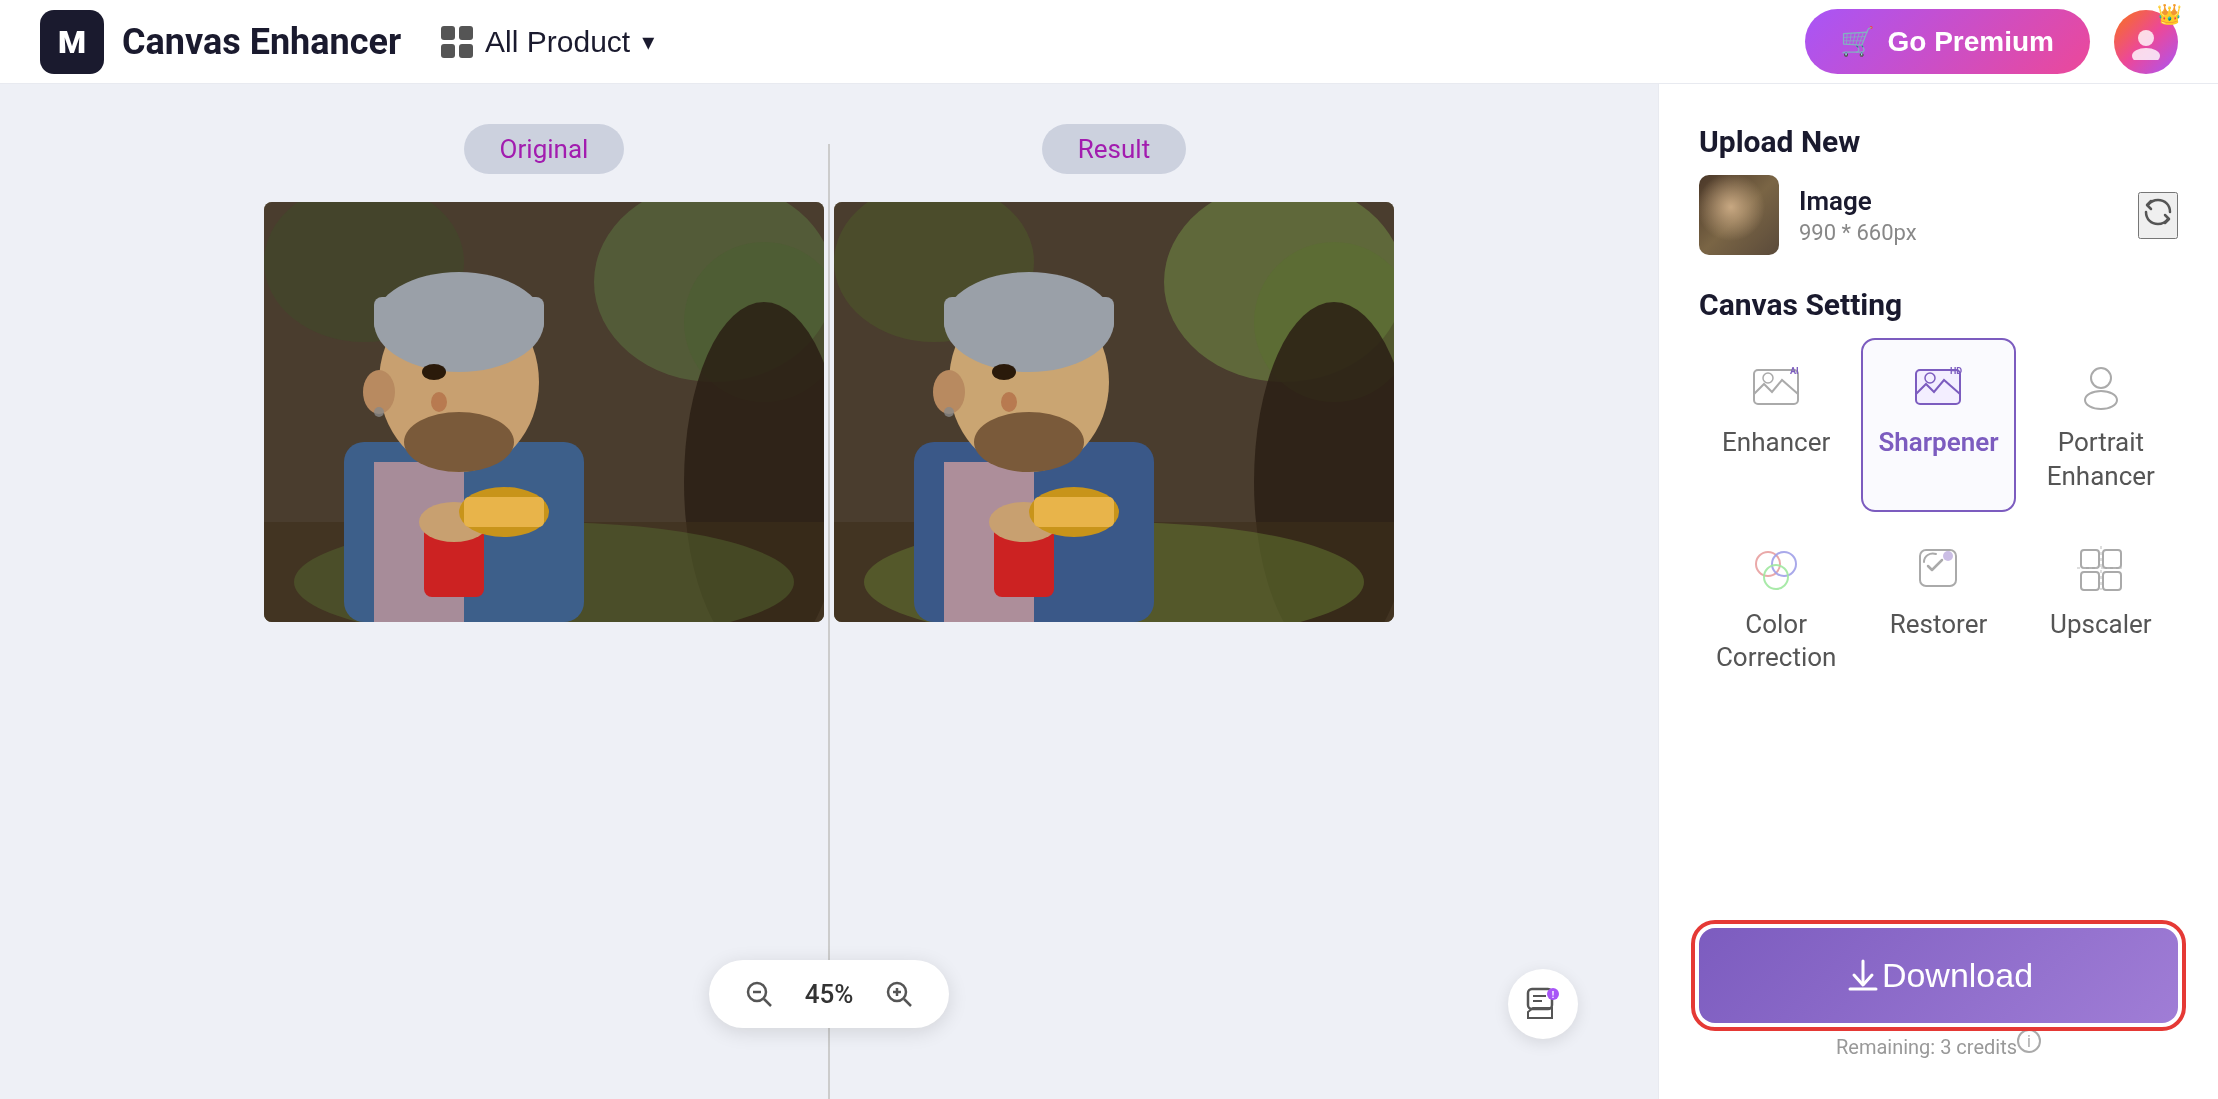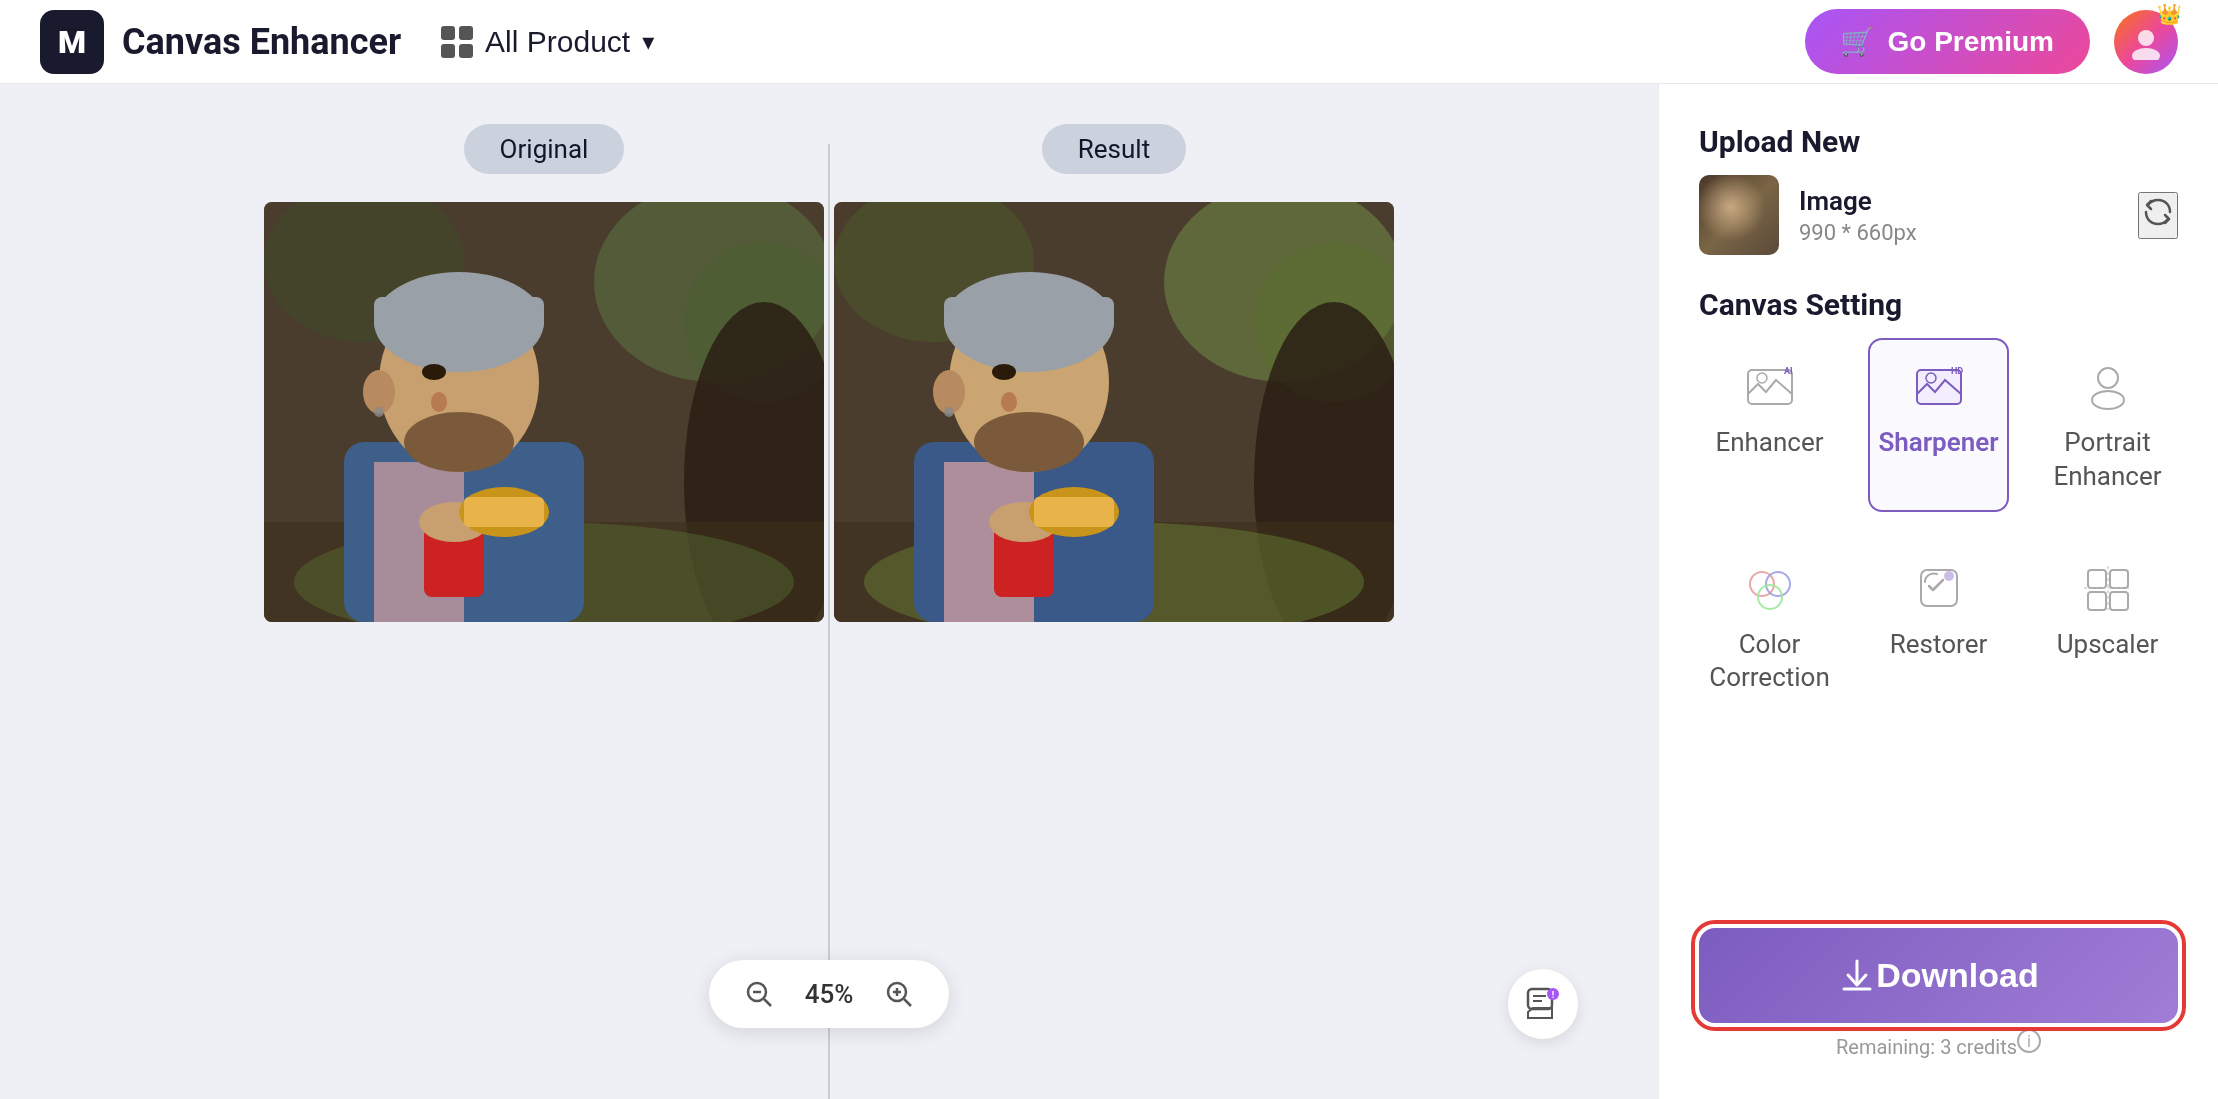--- a/index.html
+++ b/index.html
@@ -131,21 +131,21 @@
     .image-side {
       flex: 1;
       display: flex;
       flex-direction: column;
       align-items: center;
       position: relative;
     }
 
     .image-label-pill {
       background: rgba(200, 205, 220, 0.9);
-      color: #0f172a;
+      color: #a21caf;
       border-radius: 30px;
       padding: 10px 36px;
       font-size: 26px;
       margin-bottom: 28px;
     }
 
     .image-placeholder {
       width: 560px;
       height: 420px;
       background: #8a8060;
@@ -271,21 +271,21 @@
       color: #666;
       transform: scaleX(-1);
     }
 
     
     .canvas-setting-section {}
 
     .tool-grid {
       display: grid;
       grid-template-columns: repeat(3, 1fr);
-      gap: 28px;
+      gap: 8px;
     }
 
     .tool-item {
       display: flex;
       flex-direction: column;
       align-items: center;
       gap: 10px;
       padding: 16px 8px;
       border-radius: 14px;
       cursor: pointer;
@@ -329,21 +329,21 @@
     }
 
     .download-btn {
       width: 100%;
       background: linear-gradient(135deg, #7c5cbf, #a07dd6);
       color: white;
       border: none;
       border-radius: 16px;
       padding: 28px;
       font-size: 34px;
-      font-weight: 700;
+      font-weight: 400;
       cursor: pointer;
       display: flex;
       align-items: center;
       justify-content: center;
       gap: 0;
       outline: 4px solid #e53935;
       outline-offset: 4px;
     }
 
     .remaining-credits {

